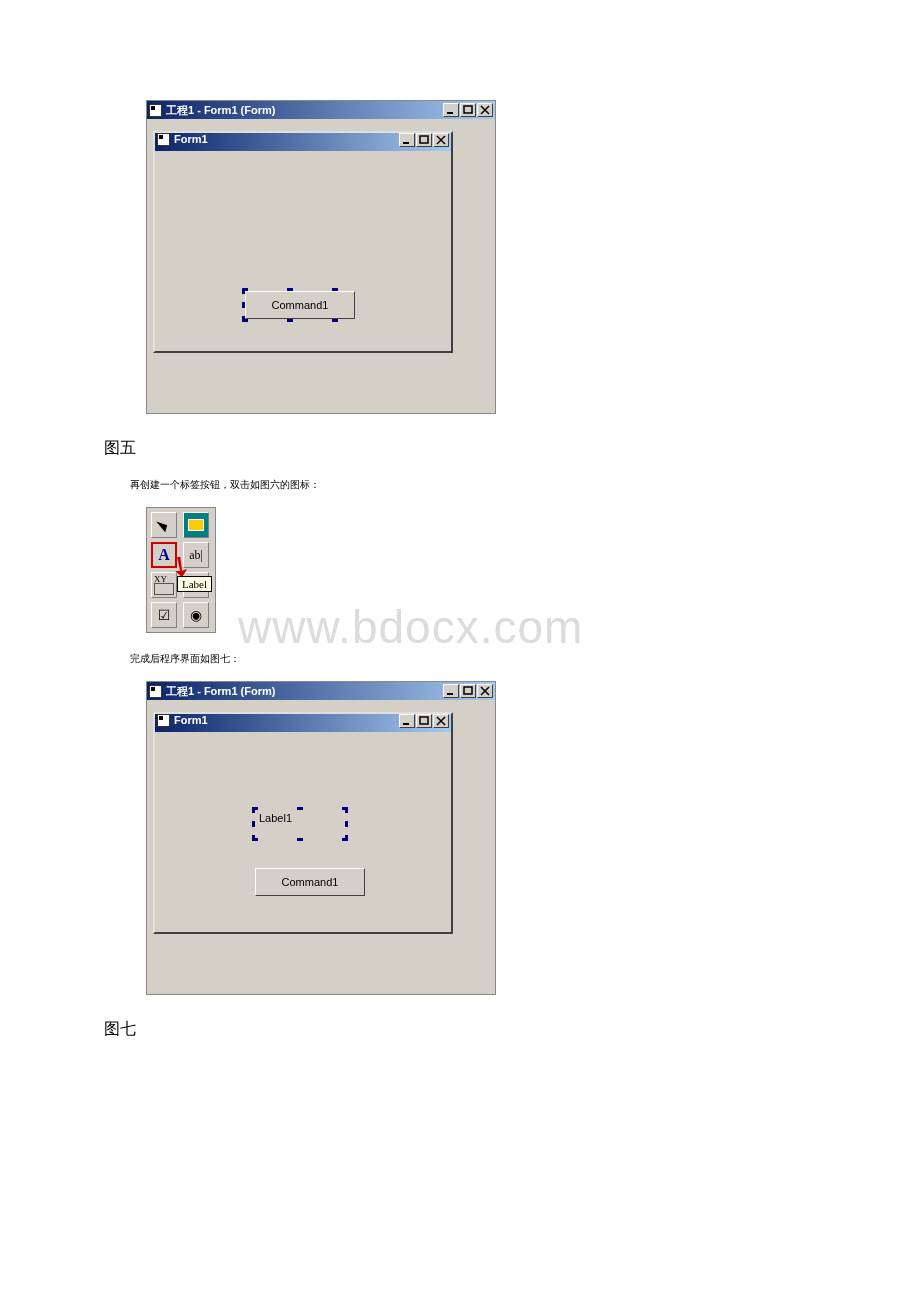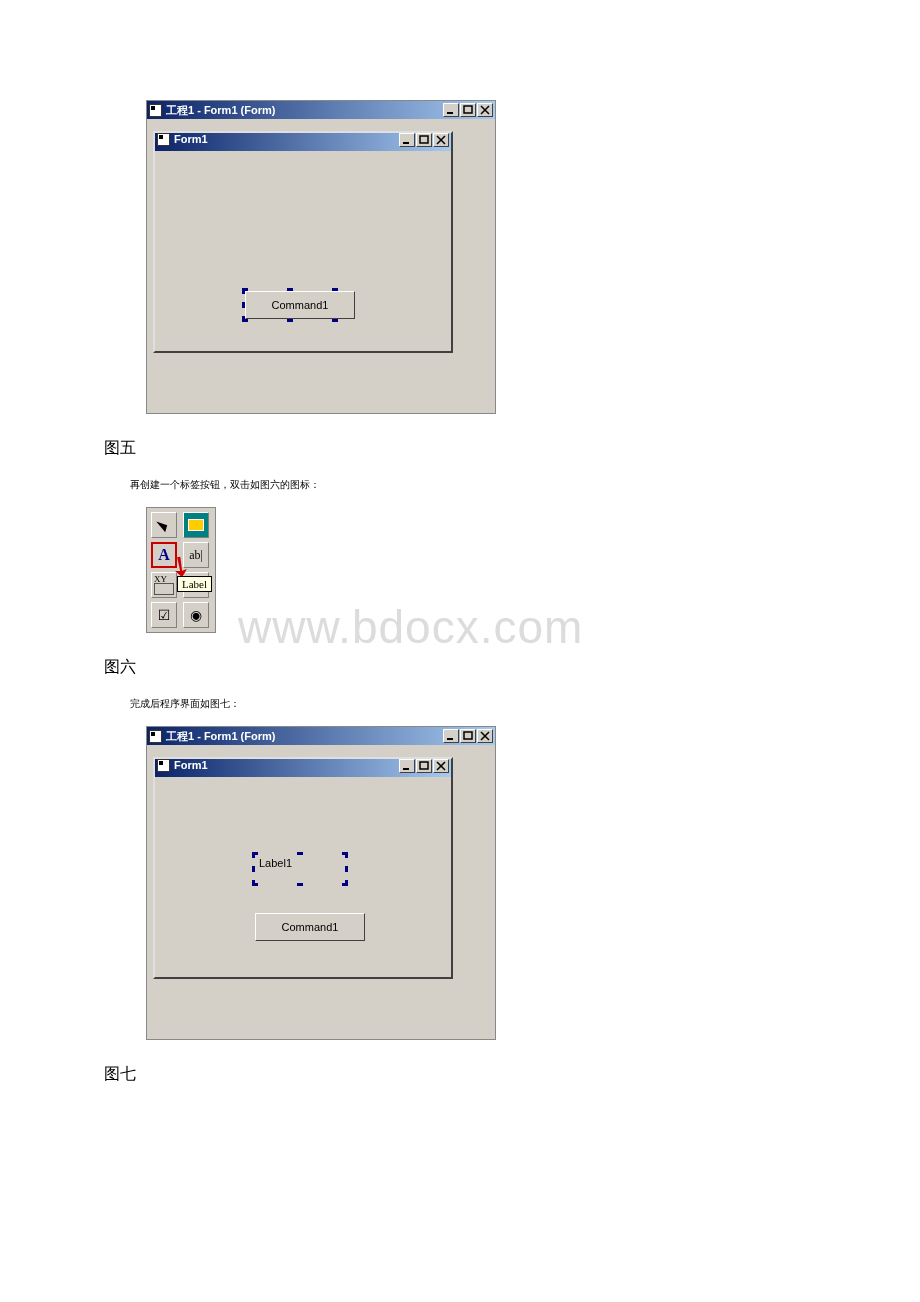--- a/index.html
+++ b/index.html
@@ -311,21 +311,20 @@
     </div>
     <div class="tool textbox"></div>
     <div class="tool frame"></div>
     <div class="tool cmdtool"></div>
     <div class="tool checkbox"></div>
     <div class="tool radio"></div>
     <span class="red-arrow">➘</span>
     <div class="tool-tooltip">Label</div>
   </div>
 
-  <div class="caption">图六</div>
 
   <p class="para">完成后程序界面如图七：</p>
 
   <div class="vb-outer">
     <div class="titlebar">
       <span class="tb-icon"></span>
       <span class="tb-title">工程1 - Form1 (Form)</span>
       <span class="tb-btns">
         <span class="tb-btn">
             <svg viewBox="0 0 10 10">

